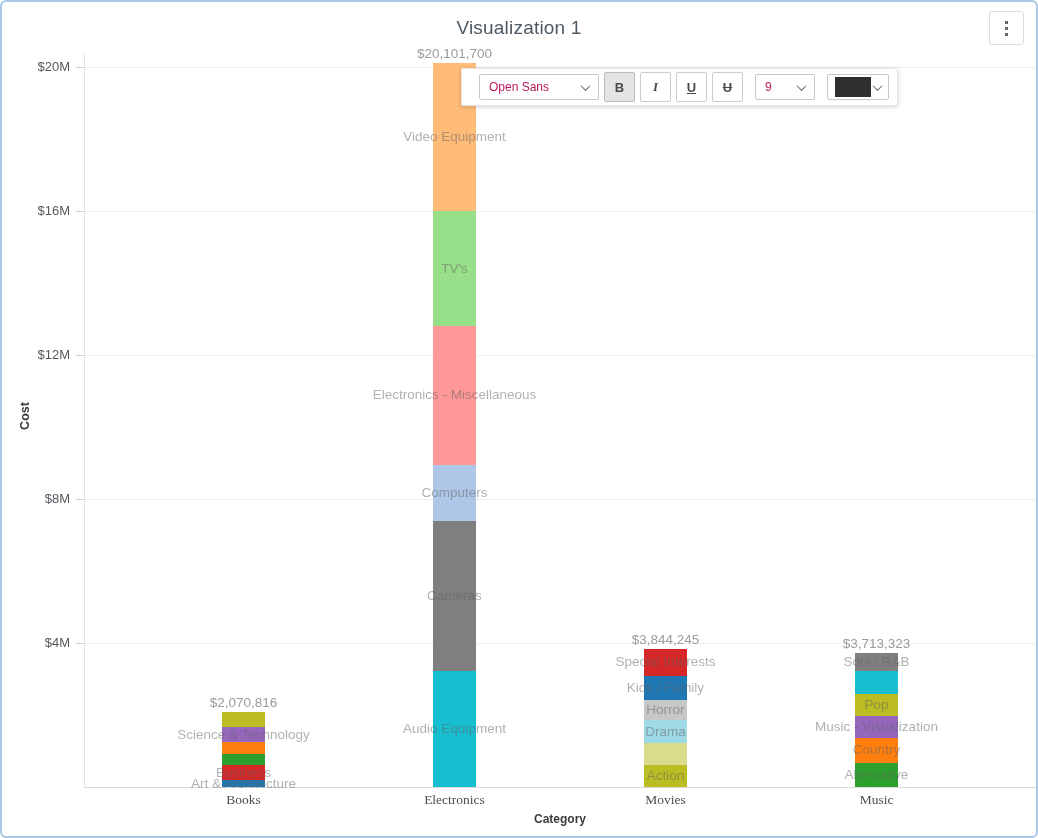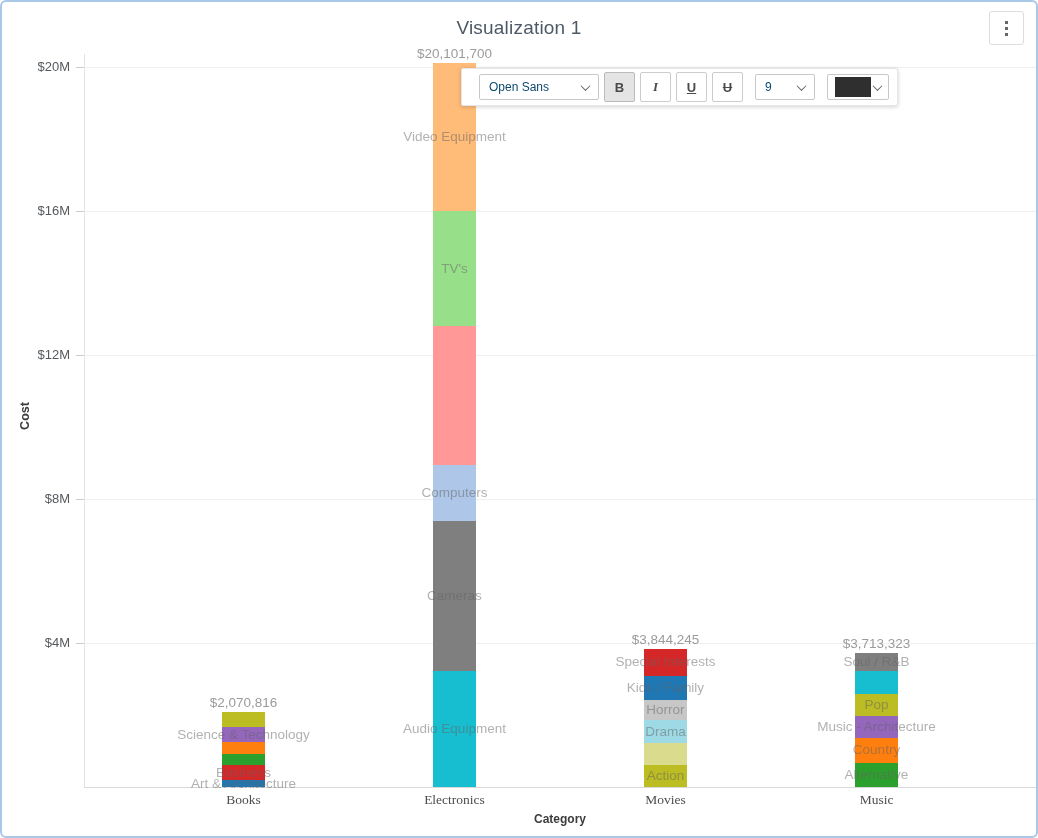--- a/index.html
+++ b/index.html
@@ -36,21 +36,21 @@
   .total-label { position:absolute; z-index:1; text-align:center; font-size:13.5px; line-height:16px; color:#9b9b9b; }
   .toolbar {
     position:absolute; left:459px; top:66px; width:437px; height:38px; z-index:20;
     background:#fff; border:1px solid #e6e6e6; border-radius:2px;
     box-shadow:0 1px 4px rgba(0,0,0,0.18);
     display:flex; align-items:center; gap:5px; padding:0 7px 0 17px;
   }
   .select {
     height:26px; border:1px solid #c8c8c8; border-radius:2px; background:#fff;
     display:flex; align-items:center; justify-content:space-between;
-    padding:0 9px; font-size:12px; color:#0c4a6e; cursor:pointer;
+    padding:0 9px; font-size:12px; color:#be185d; cursor:pointer;
   }
   .font-select { width:120px; }
   .size-select { width:60px; margin-left:7px; }
   .color-select { width:62px; margin-left:7px; padding:0 7px; }
   .chev { width:7px; height:7px; border-right:1.5px solid #666; border-bottom:1.5px solid #666;
           transform:rotate(45deg) translate(-1px,-1px); flex:none; }
   .tbtn {
     width:31px; height:30px; border:1px solid #ccc; border-radius:2px; background:#fff;
     display:flex; align-items:center; justify-content:center; cursor:pointer;
     font-size:13px; color:#4a4a4a; padding:0; font-family:inherit;
@@ -110,20 +110,21 @@
       <div class="seg" style="left: 220px; top: 763.04px; width: 43px; height: 14.976px; background: rgb(214, 39, 40);"></div>
       <div class="seg-label" style="left: 91.5px; top: 761.528px; width: 300px;">Business</div>
       <div class="seg" style="left: 220px; top: 778.016px; width: 43px; height: 6.984px; background: rgb(31, 119, 180);"></div>
       <div class="seg-label" style="left: 91.5px; top: 772.508px; width: 300px;">Art &amp; Architecture</div>
       <div class="total-label" style="left: 352.5px; top: 44.3388px; width: 200px;">$20,101,700</div>
       <div class="seg" style="left: 431px; top: 61.3388px; width: 43px; height: 148.021px; background: rgb(255, 187, 120);"></div>
       <div class="seg-label" style="left: 302.5px; top: 126.349px; width: 300px;">Video Equipment</div>
       <div class="seg" style="left: 431px; top: 209.36px; width: 43px; height: 114.48px; background: rgb(152, 223, 138);"></div>
       <div class="seg-label" style="left: 302.5px; top: 257.6px; width: 300px;">TV's</div>
       <div class="seg" style="left: 431px; top: 323.84px; width: 43px; height: 138.96px; background: rgb(255, 152, 150);"></div>
+      <div class="seg-label" style="left: 302.5px; top: 384.32px; width: 300px;">Electronics - Miscellaneous</div>
       <div class="seg" style="left: 431px; top: 462.8px; width: 43px; height: 56.16px; background: rgb(174, 199, 232);"></div>
       <div class="seg-label" style="left: 302.5px; top: 481.88px; width: 300px;">Computers</div>
       <div class="seg" style="left: 431px; top: 518.96px; width: 43px; height: 149.76px; background: rgb(127, 127, 127);"></div>
       <div class="seg-label" style="left: 302.5px; top: 584.84px; width: 300px;">Cameras</div>
       <div class="seg" style="left: 431px; top: 668.72px; width: 43px; height: 116.28px; background: rgb(23, 190, 207);"></div>
       <div class="seg-label" style="left: 302.5px; top: 717.86px; width: 300px;">Audio Equipment</div>
       <div class="total-label" style="left: 563.5px; top: 629.607px; width: 200px;">$3,844,245</div>
       <div class="seg" style="left: 642px; top: 646.607px; width: 43px; height: 27px; background: rgb(214, 39, 40);"></div>
       <div class="seg-label" style="left: 513.5px; top: 651.107px; width: 300px;">Special Interests</div>
       <div class="seg" style="left: 642px; top: 673.607px; width: 43px; height: 24.84px; background: rgb(31, 119, 180);"></div>
@@ -135,21 +136,21 @@
       <div class="seg" style="left: 642px; top: 741.467px; width: 43px; height: 21.96px; background: rgb(219, 219, 141);"></div>
       <div class="seg" style="left: 642px; top: 763.427px; width: 43px; height: 21.5728px; background: rgb(188, 189, 34);"></div>
       <div class="seg-label" style="left: 513.5px; top: 765.214px; width: 300px;">Action</div>
       <div class="total-label" style="left: 774.5px; top: 634.32px; width: 200px;">$3,713,323</div>
       <div class="seg" style="left: 853px; top: 651.32px; width: 43px; height: 18px; background: rgb(127, 127, 127);"></div>
       <div class="seg-label" style="left: 724.5px; top: 651.32px; width: 300px;">Soul / R&amp;B</div>
       <div class="seg" style="left: 853px; top: 669.32px; width: 43px; height: 22.68px; background: rgb(23, 190, 207);"></div>
       <div class="seg" style="left: 853px; top: 692px; width: 43px; height: 21.6px; background: rgb(188, 189, 34);"></div>
       <div class="seg-label" style="left: 724.5px; top: 693.8px; width: 300px;">Pop</div>
       <div class="seg" style="left: 853px; top: 713.6px; width: 43px; height: 21.96px; background: rgb(148, 103, 189);"></div>
-      <div class="seg-label" style="left: 724.5px; top: 715.58px; width: 300px;">Music - Architecture</div>
+      <div class="seg-label" style="left: 724.5px; top: 715.58px; width: 300px;">Music - Visualization</div>
       <div class="seg" style="left: 853px; top: 735.56px; width: 43px; height: 25.2px; background: rgb(255, 127, 14);"></div>
       <div class="seg-label" style="left: 724.5px; top: 739.16px; width: 300px;">Country</div>
       <div class="seg" style="left: 853px; top: 760.76px; width: 43px; height: 24.2396px; background: rgb(44, 160, 44);"></div>
       <div class="seg-label" style="left: 724.5px; top: 763.88px; width: 300px;">Alternative</div>
     </div>
 
   <div class="toolbar">
     <div class="select font-select">
       <span>Open Sans</span>
       <span class="chev"></span>

